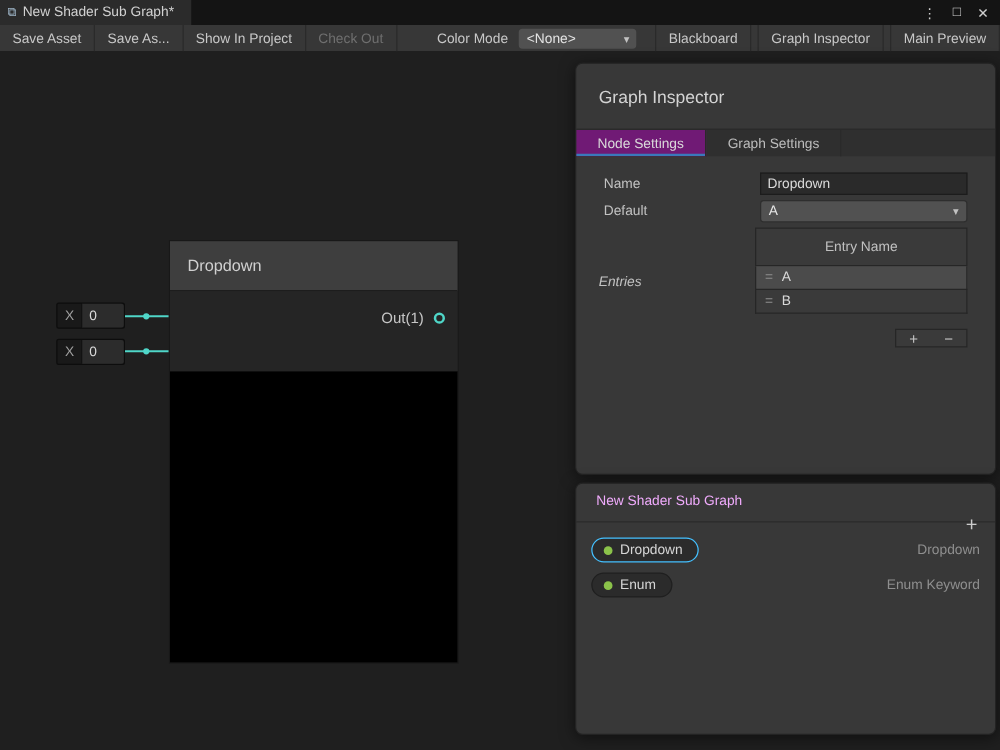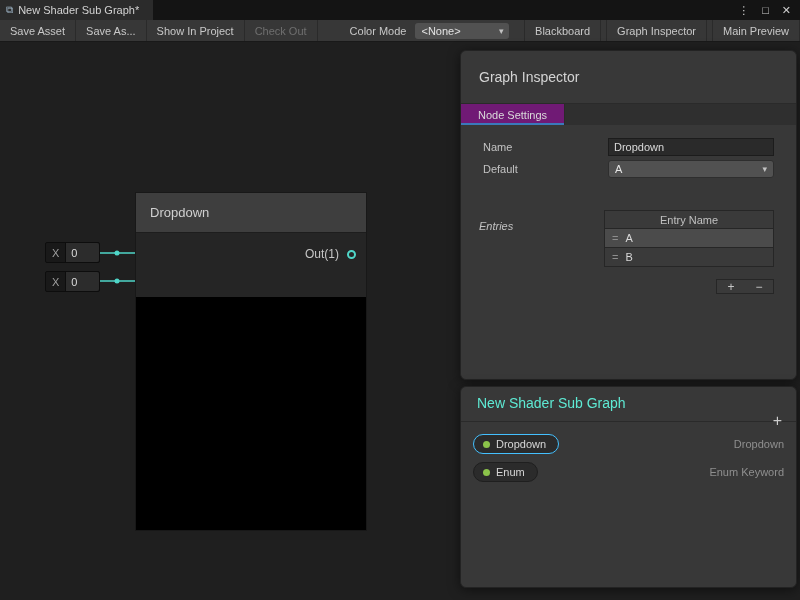--- a/index.html
+++ b/index.html
@@ -76,38 +76,38 @@
   .prop-label { width:125px; font-size:11px; color:#c2c2c2; flex:none; }
   .prop-control { flex:1; }
   .prop-input { width:100%; height:18px; background:#2a2a2a; border:1px solid #1c1c1c;
                 color:#dadada; font-size:11px; padding:0 5px; font-family:inherit; }
   .prop-dropdown { height:18px; background:#515151; border:1px solid #2e2e2e; border-radius:3px;
                    display:flex; align-items:center; justify-content:space-between; padding:0 6px;
                    font-size:11px; color:#e6e6e6; cursor:pointer; }
   .entries-block { display:flex; margin:4px 16px 0 12px; }
   .entries-label { width:125px; padding-top:38px; font-size:11px; color:#c2c2c2; flex:none;font-style:italic; }
   .entries-list { flex:1; }
-  .entries-header { height:19px; background:#3a3a3a; border:1px solid #262626; display:flex;
-                    align-items:center; justify-content:center; font-size:11px; color:#c0c0c0;margin-top:28px; }
+  .entries-header { height:31px; background:#3a3a3a; border:1px solid #262626; display:flex;
+                    align-items:center; justify-content:center; font-size:11px; color:#c0c0c0; }
   .entry-row { height:19px; display:flex; align-items:center; gap:7px; padding-left:7px;
                font-size:11px; color:#d8d8d8; border:1px solid #262626; border-top:none;
                background:#3a3a3a; cursor:pointer; }
   .entry-row.selected { background:#4b4b4b; }
   .drag-handle { color:#8e8e8e; }
   .entries-footer { display:flex; justify-content:flex-end; }
   .entries-footer-box { margin-top:12px; width:58px; height:15px; background:#3a3a3a;
                         border:1px solid #262626; display:flex; align-items:center;
                         justify-content:space-around; }
   .ef-btn { background:none; border:none; color:#c6c6c6; font-size:12px; line-height:1;
             padding:0 4px; font-family:inherit; cursor:pointer; }
 
   
   .blackboard { left:460px; top:386px; width:337px; height:202px; }
   .bb-header { position:relative; padding:8px 16px 10px; border-bottom:1px solid #2a2a2a; }
-  .bb-title { font-size:14px; color:#5eead4; }
+  .bb-title { font-size:11px; color:#f0abfc; }
   .bb-subtitle { font-size:11px; color:#8a8a8a; margin-top:4px; }
   .bb-add { position:absolute; right:14px; top:26px; background:none; border:none; color:#cccccc;
             font-size:16px; line-height:1; cursor:pointer; font-family:inherit; }
   .bb-body { padding:8px 12px; }
   .bb-row { height:28px; display:flex; align-items:center; justify-content:space-between; }
   .bb-pill { display:inline-flex; align-items:center; gap:6px; background:#2b2b2b;
              border:1px solid #1f1f1f; border-radius:11px; padding:3px 12px 3px 9px;
              font-size:11px; color:#d6d6d6; cursor:pointer; }
   .bb-pill.selected { border-color:#44c0ff; }
   .bb-dot { width:7px; height:7px; border-radius:50%; background:#8bc34a; flex:none; }
@@ -180,20 +180,21 @@
       <div class="node-preview"></div>
     </div>
   </div>
 
   <aside class="panel inspector">
     <div class="insp-header">
       <span>Graph Inspector</span>
     </div>
     <div class="insp-tabs">
       <div class="insp-tab active">Node Settings</div>
+      <div class="insp-tab">Graph Settings</div>
     </div>
     <div class="insp-body">
 
       <div class="prop-row">
         <span class="prop-label">Name</span>
         <div class="prop-control">
           <input class="prop-input" value="Dropdown" style="">
         </div>
       </div>
 

